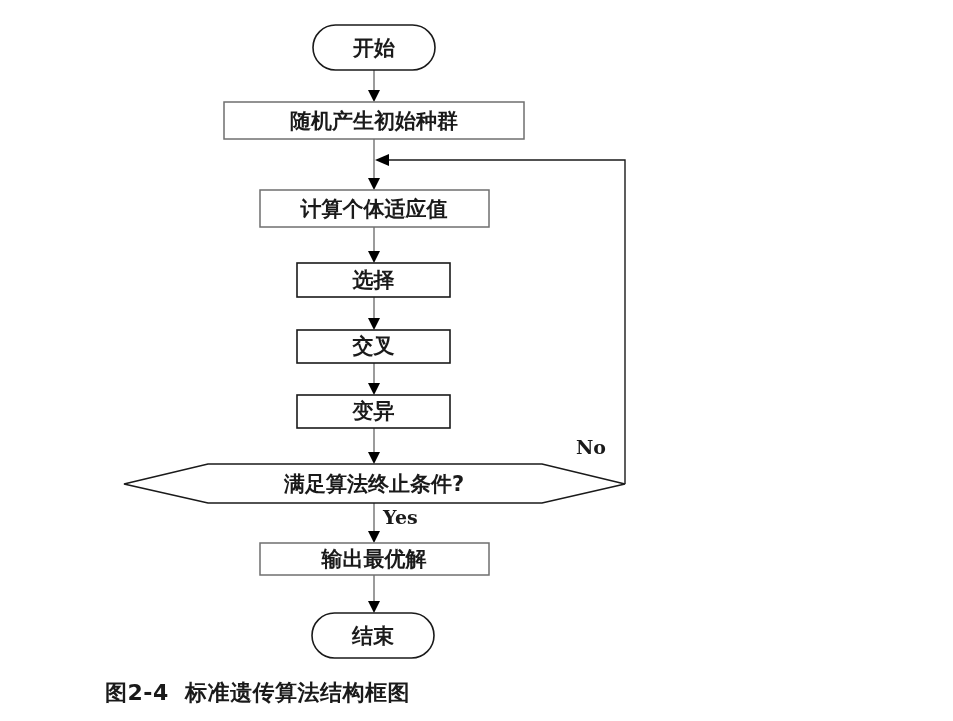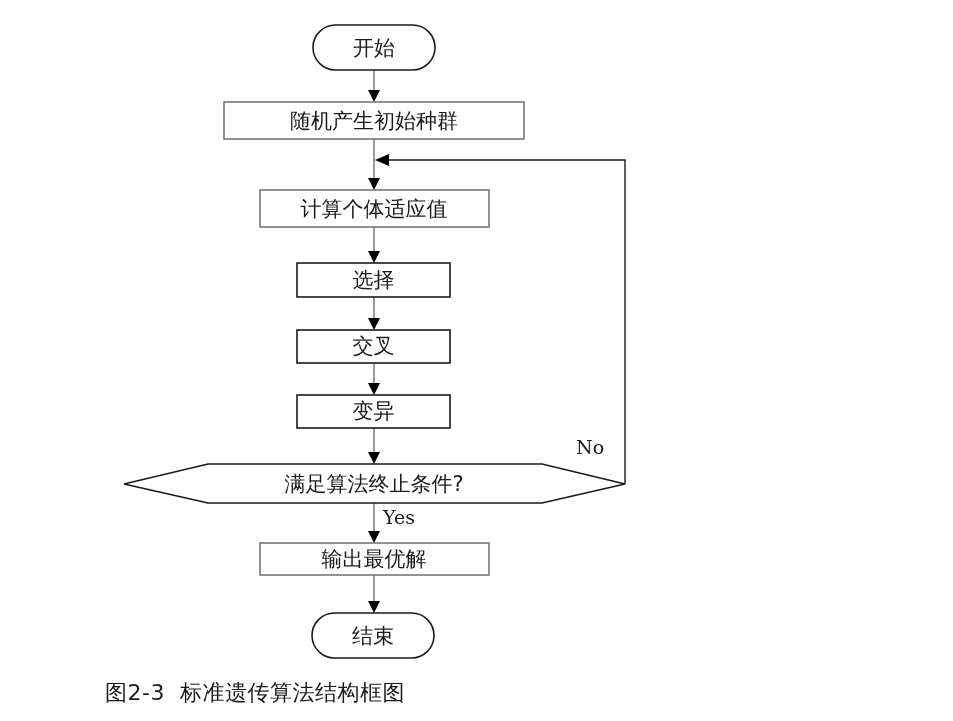--- a/index.html
+++ b/index.html
@@ -7,20 +7,21 @@
     padding: 0;
     background: #ffffff;
   }
   #page {
     position: relative;
     width: 953px;
     height: 721px;
     background: #ffffff;
     overflow: hidden;
     font-family: "DejaVu Sans", "Liberation Sans", sans-serif;
+    font-weight: bold;
   }
   #flow-svg {
     position: absolute;
     left: 0;
     top: 0;
     width: 953px;
     height: 721px;
   }
   .node-shape {
     fill: #ffffff;
@@ -165,15 +166,15 @@
       <rect class="node-shape" x="312" y="613" width="122" height="45" rx="22.5" ry="22.5"></rect>
       <text class="node-label" x="373" y="636.5">结束</text>
     </g>
 
     <text class="edge-label" x="576" y="449">No</text>
 
     <text class="edge-label" x="383" y="519">Yes</text>
 
   </svg>
 
-  <div class="caption-text">图2-3  标准遗传算法结构框图</div>
+  <div class="caption-text">图2-4  标准遗传算法结构框图</div>
 
 </div>
 
 </body></html>

